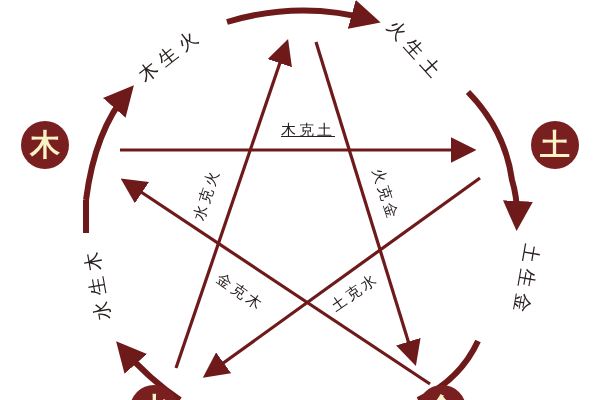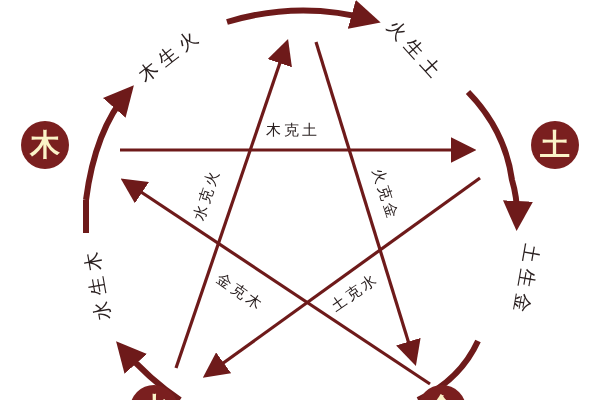--- a/index.html
+++ b/index.html
@@ -57,19 +57,19 @@
   <div class="el" style="left:21px; top:121px;">木</div>
   <div class="el" style="left:531px; top:121px;">土</div>
   <div class="el" style="left:130px; top:385px;">水</div>
   <div class="el" style="left:418px; top:385px;">金</div>
 
   <div class="lbl sheng" style="left:133px; top:42px; transform:rotate(-38deg);">木生火</div>
   <div class="lbl sheng" style="left:378px; top:38px; transform:rotate(48deg);">火生土</div>
   <div class="lbl sheng" style="left:488px; top:268px; transform:rotate(-80deg) scaleX(-1) scaleY(-1) rotate(0deg);">土生金</div>
   <div class="lbl sheng" style="left:60px; top:270px; transform:rotate(-100deg);">水生木</div>
 
-  <div class="lbl ke" style="left:266px; top:121px;">木克土</div>
+  <div class="lbl ke" style="left:281px; top:121px;text-decoration:underline;">木克土</div>
   <div class="lbl ke" style="left:180px; top:185px; transform:rotate(-72deg);">水克火</div>
   <div class="lbl ke" style="left:358px; top:185px; transform:rotate(72deg);">火克金</div>
   <div class="lbl ke" style="left:213px; top:283px; transform:rotate(35deg);">金克木</div>
   <div class="lbl ke" style="left:328px; top:283px; transform:rotate(-35deg);">土克水</div>
 
 </div>
 
 </body></html>

